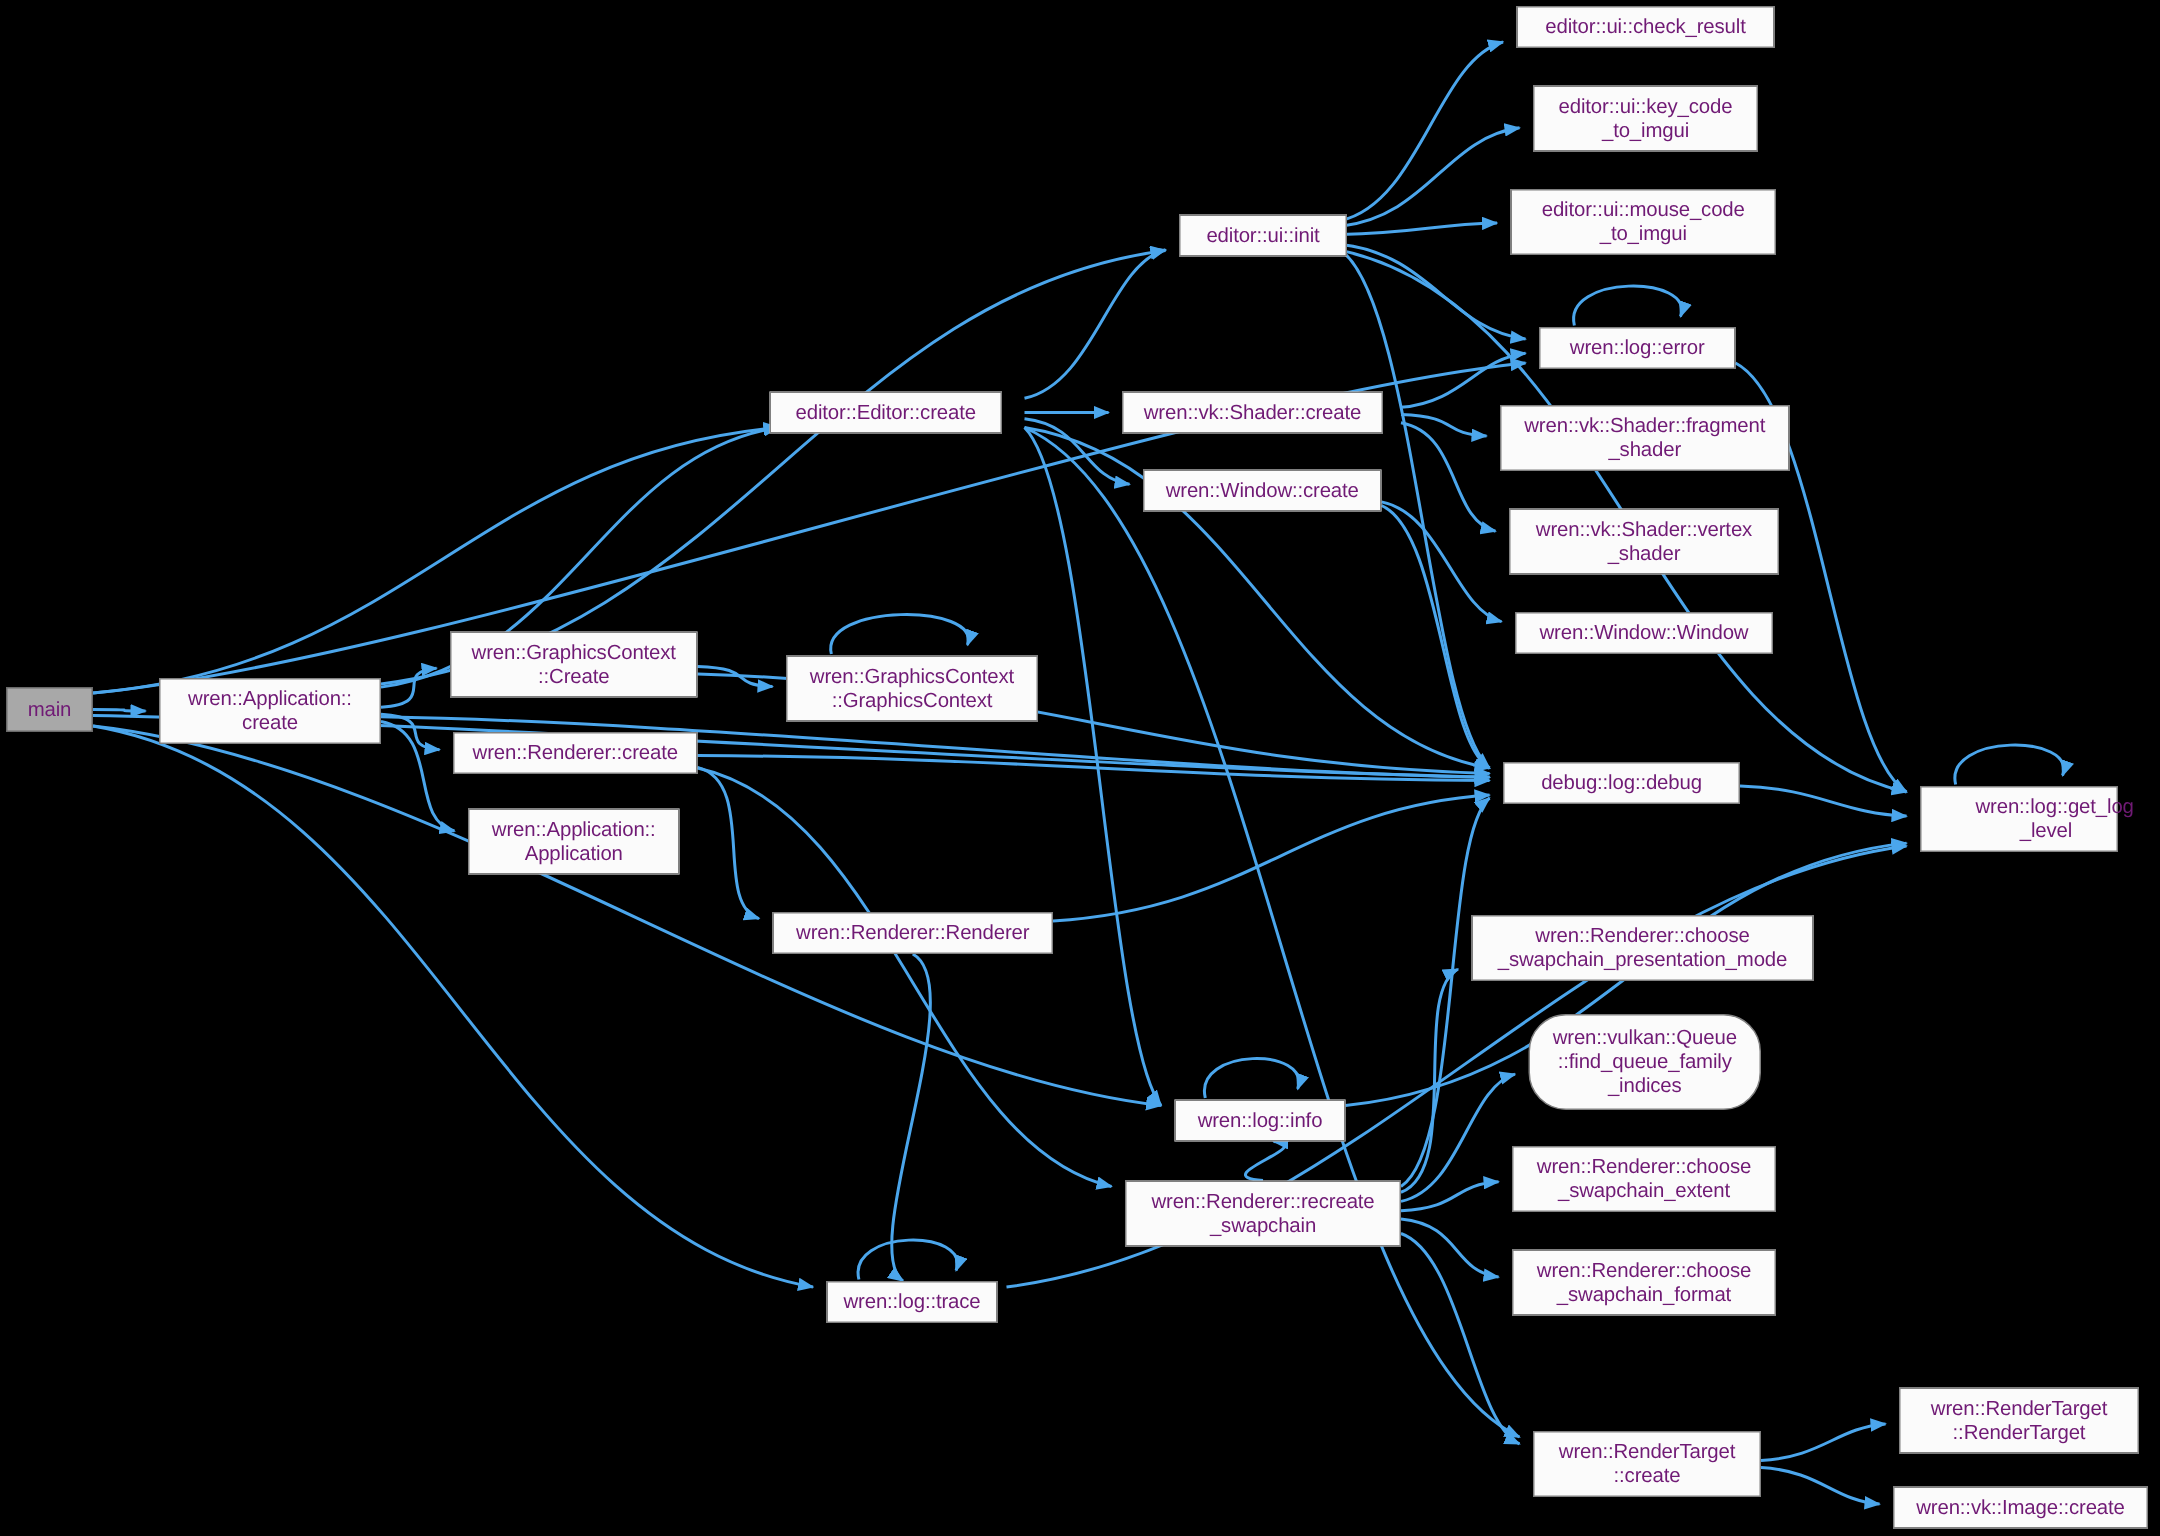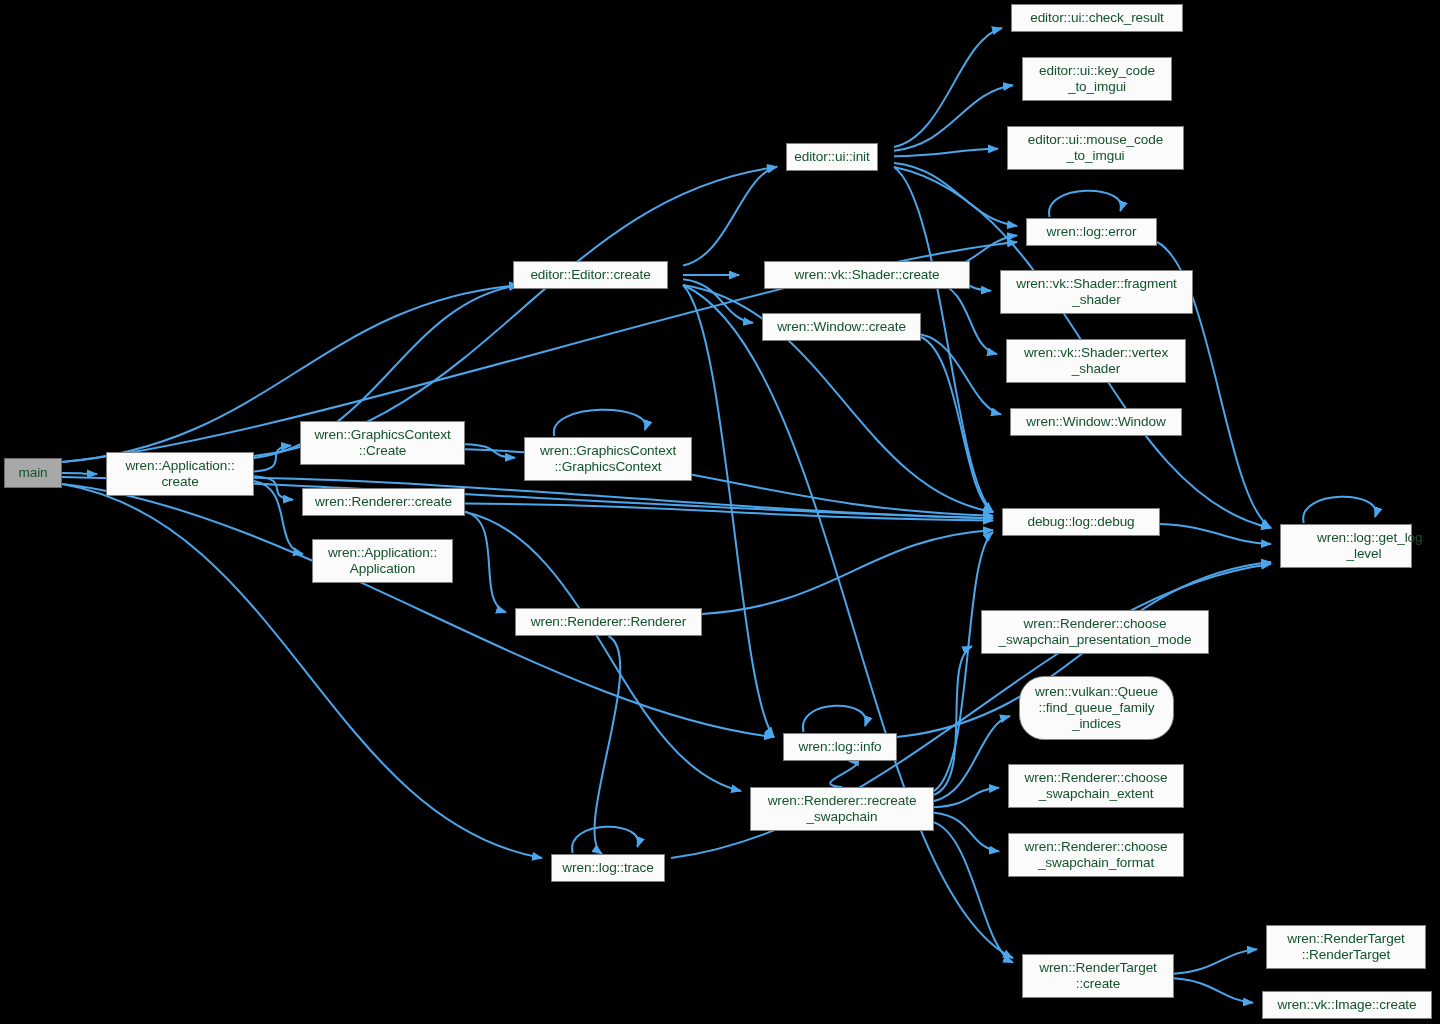--- a/index.html
+++ b/index.html
@@ -22,21 +22,21 @@
     top: 0;
     width: 1440px;
     height: 1024px;
     pointer-events: none;
   }
   .node {
     position: absolute;
     box-sizing: border-box;
     background: #fbfbfb;
     border: 1px solid #808080;
-    color: #14532d;
+    color: #701a75;
     font-size: 13.6px;
     line-height: 1.17;
     display: flex;
     align-items: center;
     justify-content: center;
     text-align: center;
     white-space: pre-line;
     letter-spacing: -0.1px;
     z-index: 5;
   }
@@ -119,28 +119,28 @@
 create</span></div>
       <div class="node" style="left: 300px; top: 421px; width: 165px; height: 44px;"><span>wren::GraphicsContext
 ::Create</span></div>
       <div class="node" style="left: 524px; top: 437px; width: 168px; height: 44px;"><span>wren::GraphicsContext
 ::GraphicsContext</span></div>
       <div class="node" style="left: 302px; top: 488px; width: 163px; height: 28px;"><span>wren::Renderer::create</span></div>
       <div class="node" style="left: 312px; top: 539px; width: 141px; height: 44px;"><span>wren::Application::
 Application</span></div>
       <div class="node" style="left: 515px; top: 608px; width: 187px; height: 28px;"><span>wren::Renderer::Renderer</span></div>
       <div class="node" style="left: 513px; top: 261px; width: 155px; height: 28px;"><span>editor::Editor::create</span></div>
-      <div class="node" style="left: 786px; top: 143px; width: 92px; height: 28px;"><span>editor::ui::init</span></div>
+      <div class="node" style="left: 786px; top: 143px; width: 112px; height: 28px;"><span>editor::ui::init</span></div>
       <div class="node" style="left: 1011px; top: 4px; width: 172px; height: 28px;"><span>editor::ui::check_result</span></div>
       <div class="node" style="left: 1022px; top: 57px; width: 150px; height: 44px;"><span>editor::ui::key_code
 _to_imgui</span></div>
       <div class="node" style="left: 1007px; top: 126px; width: 177px; height: 44px;"><span>editor::ui::mouse_code
 _to_imgui</span></div>
       <div class="node" style="left: 1026px; top: 218px; width: 131px; height: 28px;"><span>wren::log::error</span></div>
-      <div class="node" style="left: 748px; top: 261px; width: 206px; height: 28px; margin-left: 16px;"><span>wren::vk::Shader::create</span></div>
+      <div class="node" style="left: 748px; top: 261px; width: 174px; height: 28px;"><span>wren::vk::Shader::create</span></div>
       <div class="node" style="left: 762px; top: 313px; width: 159px; height: 28px;"><span>wren::Window::create</span></div>
       <div class="node" style="left: 1000px; top: 270px; width: 193px; height: 44px;"><span>wren::vk::Shader::fragment
 _shader</span></div>
       <div class="node" style="left: 1006px; top: 339px; width: 180px; height: 44px;"><span>wren::vk::Shader::vertex
 _shader</span></div>
       <div class="node" style="left: 1010px; top: 408px; width: 172px; height: 28px;"><span>wren::Window::Window</span></div>
       <div class="node" style="left: 1002px; top: 508px; width: 158px; height: 28px;"><span>debug::log::debug</span></div>
       <div class="node" style="left: 1280px; top: 524px; width: 132px; height: 44px; padding-left: 36px;"><span>wren::log::get_log
 _level</span></div>
       <div class="node" style="left: 981px; top: 610px; width: 228px; height: 44px;"><span>wren::Renderer::choose

